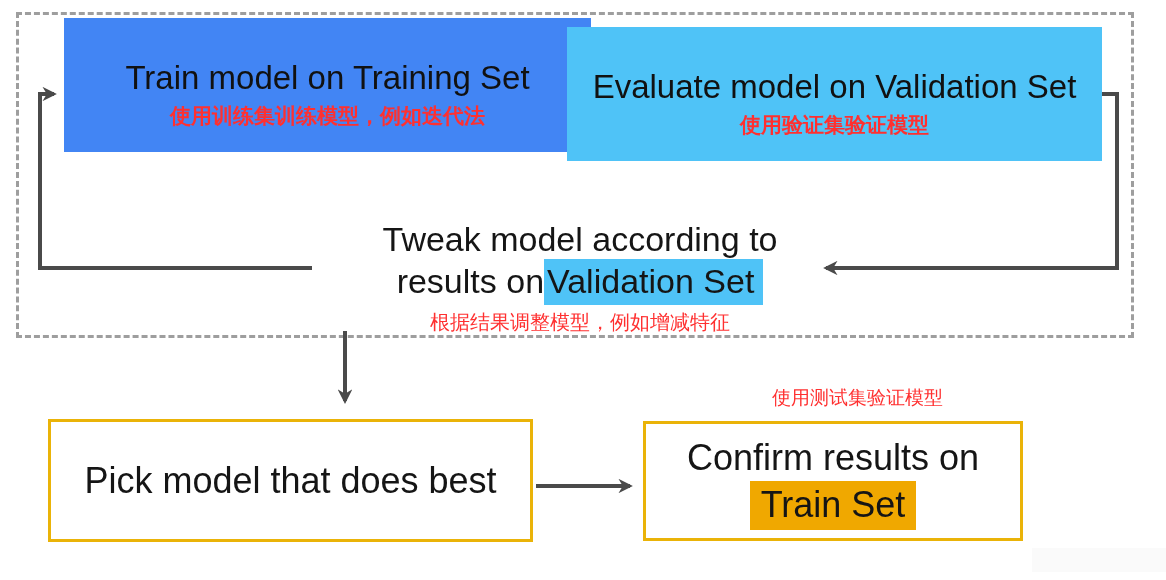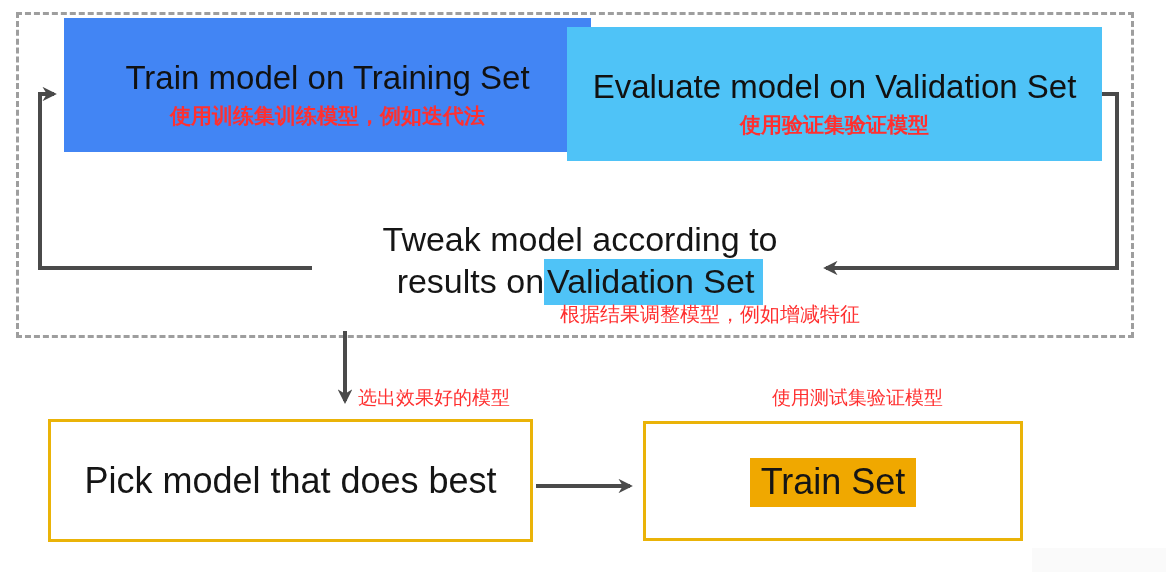--- a/index.html
+++ b/index.html
@@ -11,21 +11,21 @@
 
   .fill-box{position:absolute;box-sizing:border-box;display:flex;flex-direction:column;
             align-items:center;padding-top:38px;}
   .box-train{left:64px;top:18px;width:527px;height:134px;background:#4285F4;}
   .box-eval{left:567px;top:27px;width:535px;height:134px;background:#4FC3F7;}
   .box-title{font-size:33px;line-height:44px;color:#111;white-space:nowrap;}
   .box-note{font-size:21px;line-height:26px;color:#ff3030;margin-top:3px;white-space:nowrap;font-weight:bold;}
 
   .tweak{position:absolute;left:300px;top:218px;width:560px;text-align:center;}
   .tweak-line{font-size:34px;line-height:42px;color:#151515;white-space:nowrap;}
-  .tweak-note{font-size:20px;line-height:24px;color:#ff3030;margin-top:0;white-space:nowrap;text-align:right;}
+  .tweak-note{font-size:20px;line-height:24px;color:#ff3030;margin-top:8px;white-space:nowrap;}
 
   .hl-blue{background:#4FC3F7;padding:3px 9px 5px 3px;}
   .hl-orange{background:#F0A800;padding:3px 11px 5px 11px;}
 
   .outline-box{position:absolute;box-sizing:border-box;background:#ffffff;
                border:3px solid #eab308;display:flex;flex-direction:column;
                justify-content:center;align-items:center;text-align:center;}
   .box-pick{left:48px;top:419px;width:485px;height:123px;}
   .box-confirm{left:643px;top:421px;width:380px;height:120px;}
   .outline-line{font-size:36px;line-height:47px;color:#151515;white-space:nowrap;}
@@ -68,26 +68,26 @@
     <div class="box-title">Evaluate model on Validation Set</div>
     <div class="box-note">使用验证集验证模型</div>
   </div>
 
   <div class="tweak">
     <div class="tweak-line">Tweak model according to</div>
     <div class="tweak-line"><span>results on</span><span class="hl-blue">Validation Set</span></div>
     <div class="tweak-note">根据结果调整模型，例如增减特征</div>
   </div>
 
-  <div class="float-note note-pick">选出效果好的模型</div>
   <div class="float-note note-confirm">使用测试集验证模型</div>
 
   <div class="outline-box box-pick">
     <div class="outline-line">Pick model that does best</div>
   </div>
 
   <div class="outline-box box-confirm">
+    <div class="outline-line">Confirm results on</div>
     <div class="outline-line"><span class="hl-orange">Train Set</span></div>
   </div>
 
   <div class="watermark"></div>
 
 </div>
 
 </body></html>

